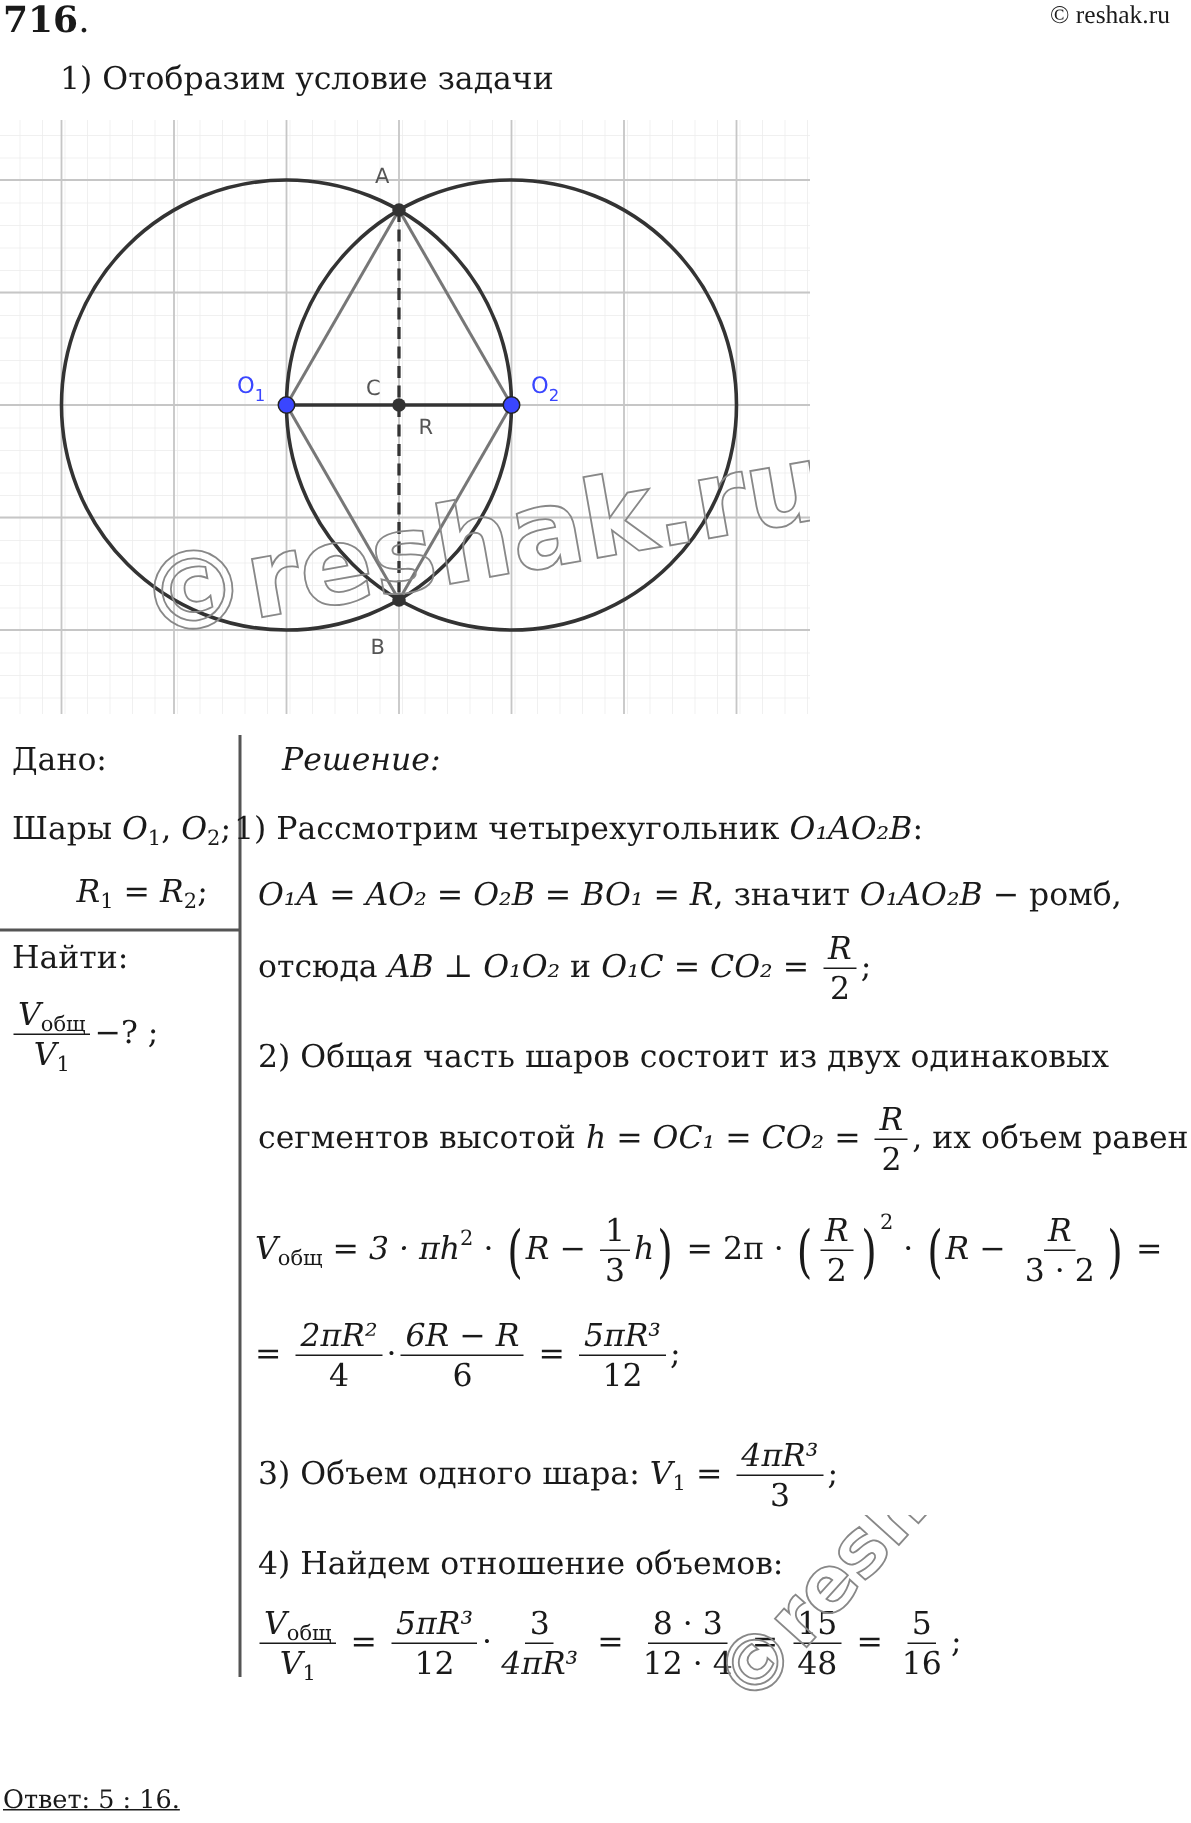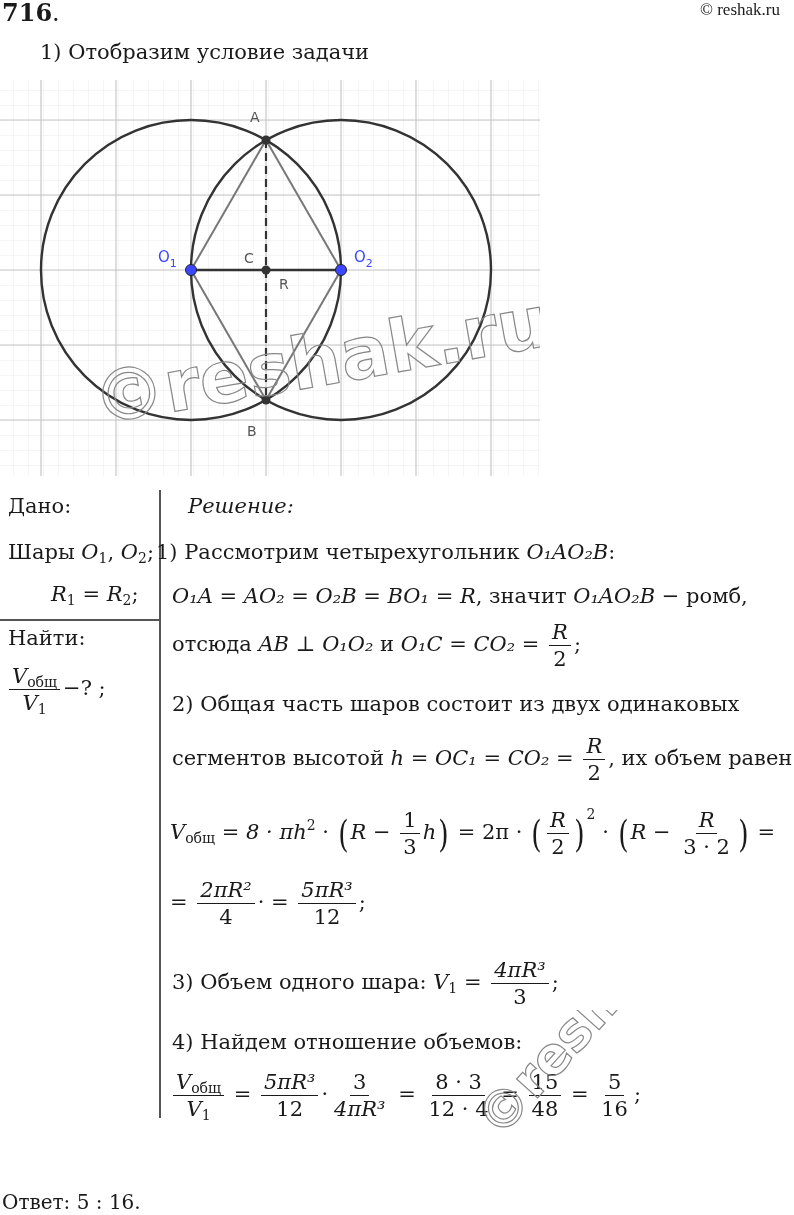--- a/index.html
+++ b/index.html
@@ -17,21 +17,21 @@
   .t { font-size: 21px; white-space: nowrap; }
   .it { font-style: italic; font-family: "DejaVu Serif", serif; }
   sub { font-size: 14px; vertical-align: -4px; line-height: 0; }
   sup { font-size: 14px; vertical-align: 9px; line-height: 0; }
   .frac { display: inline-flex; flex-direction: column; align-items: center; vertical-align: middle; margin: 0 3px; }
   .frac .n { border-bottom: 1.6px solid #1a1a1a; padding: 0 3px 1px; line-height: 1.15; }
   .frac .d { padding: 1px 3px 0; line-height: 1.15; }
   .vline { left: 159px; top: 490px; width: 1.5px; height: 628px; background: #555; }
   .hline { left: 0; top: 619px; width: 160px; height: 1.5px; background: #555; }
   .paren { font-size: 38px; font-weight: 200; vertical-align: middle; line-height: 1; transform: scaleX(0.7); display: inline-block; }
-  .answer { left: 2px; top: 1190px; font-size: 20px; }
+  .answer { left: 2px; top: 1190px; font-size: 17px; text-decoration: underline; }
   .wm-text { font-family: "DejaVu Sans", sans-serif; font-weight: bold; fill: none; stroke: #888; stroke-width: 1.2; }
 </style>
 </head>
 <body>
 
 <div class="abs num-title"><span>716</span><span class="dot">.</span></div>
 <div class="abs copyright">© reshak.ru</div>
 <div class="abs step-heading">1) Отобразим условие задачи</div>
 
 <div class="abs figure">
@@ -128,37 +128,40 @@
 
 <div class="abs t" style="left:172px; top:692px;">2) Общая часть шаров состоит из двух одинаковых</div>
 <div class="abs t" style="left:172px; top:734px;">
   <span>сегментов высотой </span><span class="it">h = OC₁ = CO₂ = </span><span class="frac">
       <span class="n it">R</span>
       <span class="d">2</span>
     </span><span>, их объем равен:</span>
 </div>
 
 <div class="abs t" style="left:170px; top:808px;">
-  <span class="it">V</span><sub>общ</sub><span class="it"> = 8 · πh</span><sup>2</sup><span> · </span><span class="paren">(</span><span class="it">R − </span><span class="frac">
+  <span class="it">V</span><sub>общ</sub><span class="it"> = 3 · πh</span><sup>2</sup><span> · </span><span class="paren">(</span><span class="it">R − </span><span class="frac">
       <span class="n">1</span>
       <span class="d">3</span>
     </span><span class="it">h</span><span class="paren">)</span><span> = 2π · </span><span class="paren">(</span><span class="frac">
       <span class="n it">R</span>
       <span class="d">2</span>
     </span><span class="paren">)</span><sup style="vertical-align:20px">2</sup><span> · </span><span class="paren">(</span><span class="it">R − </span><span class="frac">
       <span class="n it">R</span>
       <span class="d">3 · 2</span>
     </span><span class="paren">)</span><span> =</span>
 </div>
 
 <div class="abs t" style="left:170px; top:878px;">
   <span>= </span><span class="frac">
       <span class="n it">2πR²</span>
       <span class="d">4</span>
-    </span><span>·</span><span> = </span><span class="frac">
+    </span><span>·</span><span class="frac">
+      <span class="n it">6R − R</span>
+      <span class="d">6</span>
+    </span><span> = </span><span class="frac">
       <span class="n it">5πR³</span>
       <span class="d">12</span>
     </span><span>;</span>
 </div>
 
 <div class="abs t" style="left:172px; top:958px;">
   <span>3) Объем одного шара:  </span><span class="it">V</span><sub>1</sub><span> = </span><span class="frac">
       <span class="n it">4πR³</span>
       <span class="d">3</span>
     </span><span>;</span>

